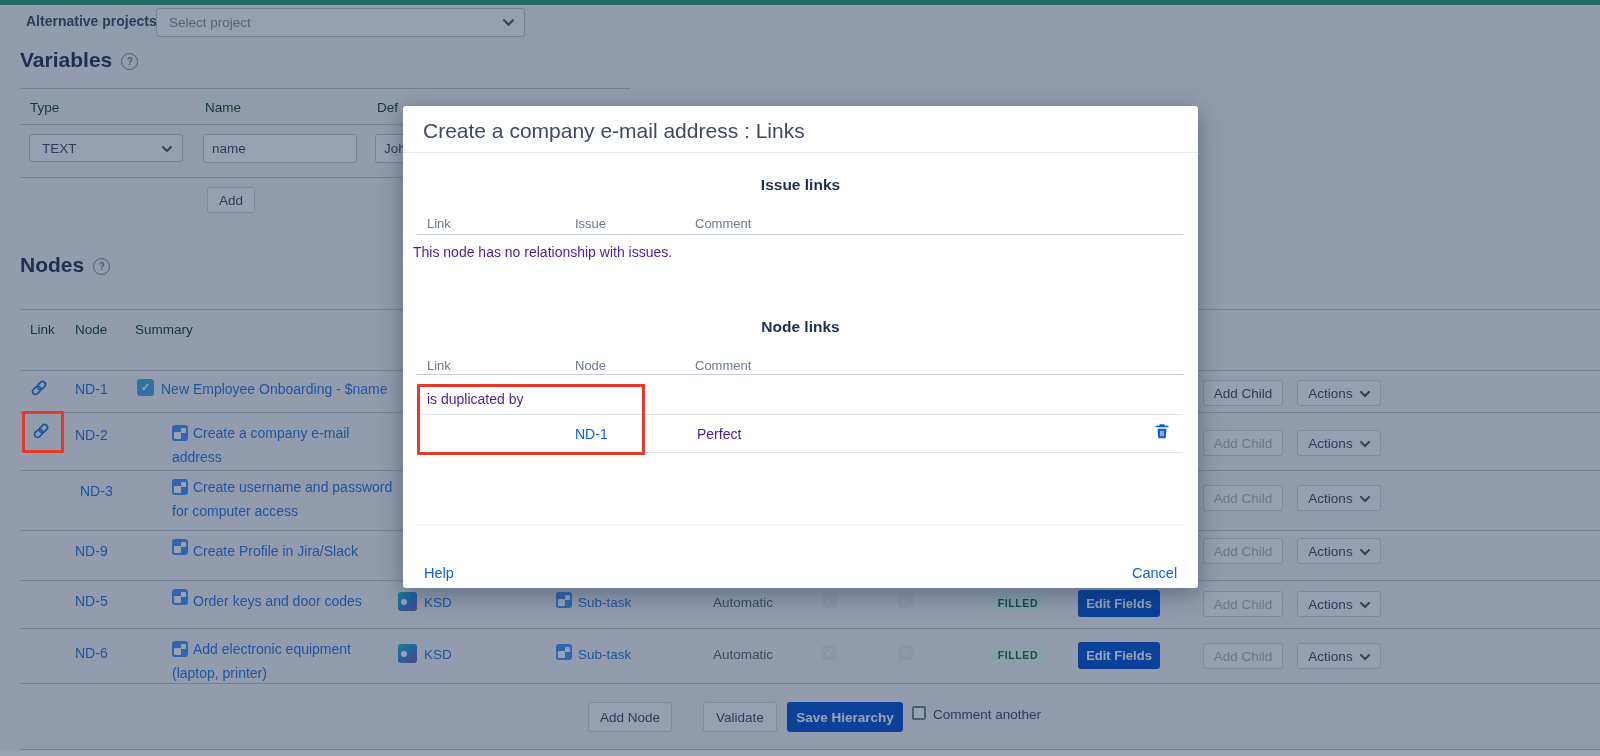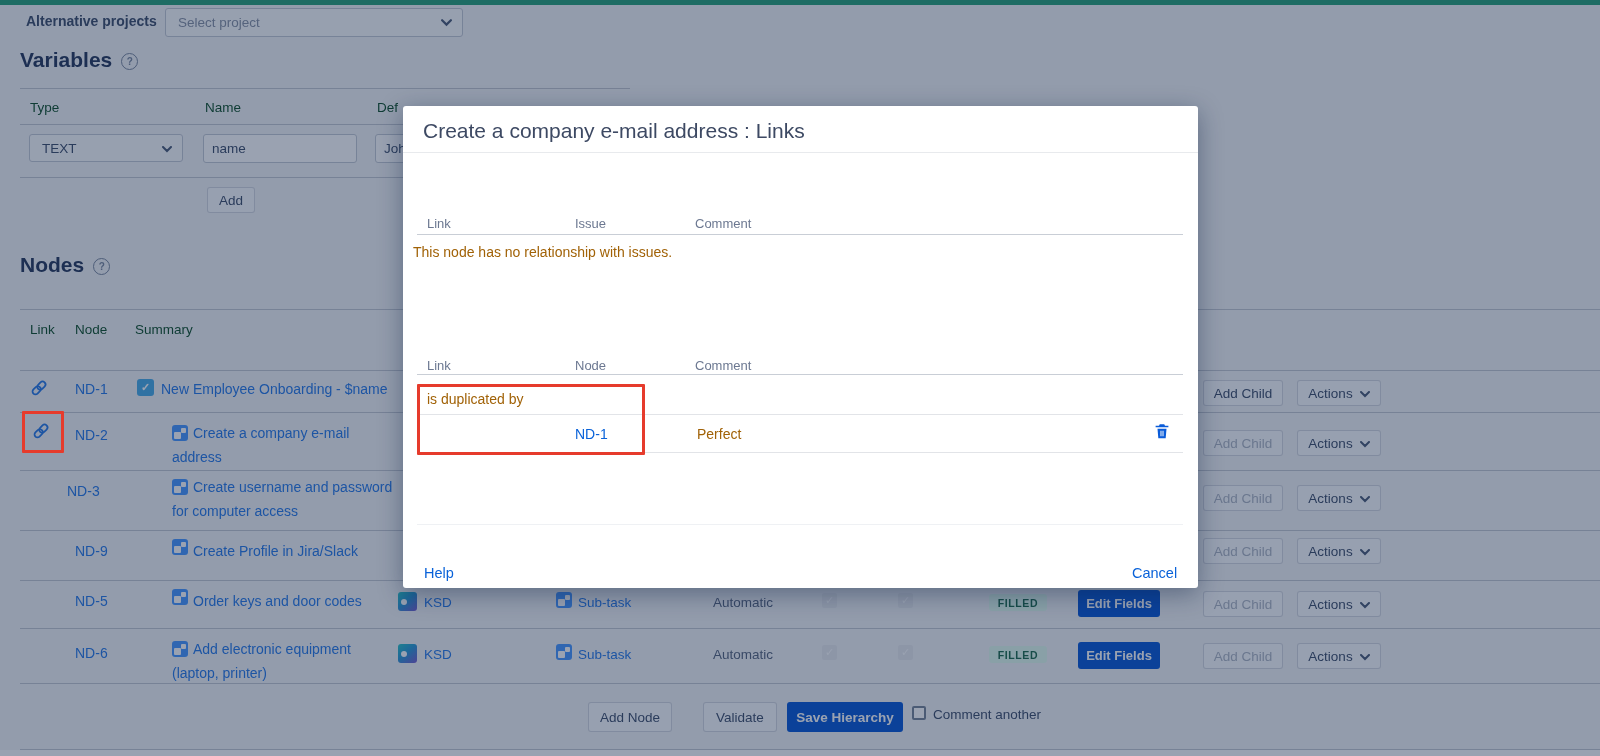--- a/index.html
+++ b/index.html
@@ -20,21 +20,21 @@
   #ln-r4{top:580px}
   #ln-r5{top:628px}
   #ln-r6{top:683px}
   #ln-bottom{top:749px}
   .bottom-strip{position:absolute;left:0;top:750px;width:1600px;height:6px;background:#FFFFFF}
 
   .field-label{position:absolute;left:26px;top:13px;font-size:14px;font-weight:700;color:#42526E}
   .select{position:absolute;background:#FAFBFC;border:1px solid #C4CAD4;border-radius:3px;
           display:flex;align-items:center;box-sizing:border-box;font-size:13.5px;color:#42526E;padding:0 10px 0 12px}
   .select .flex{flex:1}
-  #select-project{left:165px;top:8px;width:298px;height:29px;color:#8A94A6}
+  #select-project{left:156px;top:8px;width:369px;height:29px;color:#8A94A6}
   #select-type{left:29px;top:134px;width:154px;height:28px}
   .chev{color:#4E5E7A;flex:0 0 auto}
 
   .section-title{position:absolute;font-size:21px;font-weight:600;color:#2B3D5F;display:flex;align-items:center;gap:9px}
   #variables-title{left:20px;top:48px}
   #nodes-title{left:20px;top:253px}
   .q-icon{width:15px;height:15px;border:1.5px solid #7C8AA0;border-radius:50%;color:#7C8AA0;
           font-size:10px;font-weight:700;display:flex;align-items:center;justify-content:center;margin-top:3px}
 
   .th{position:absolute;font-size:13.5px;font-weight:400;color:#14532d}
@@ -48,21 +48,21 @@
 
   .btn{position:absolute;box-sizing:border-box;height:26px;background:#FAFBFD;border:1px solid rgba(120,130,150,.28);
        border-radius:3px;display:flex;align-items:center;justify-content:center;gap:7px;
        font-size:13.5px;color:#42526E;cursor:pointer}
   .btn.faded{color:#AEB6C4}
   .btn-primary{position:absolute;box-sizing:border-box;background:#0C5BD6;border:none;border-radius:3px;
        display:flex;align-items:center;justify-content:center;color:#FFFFFF;font-weight:700;font-size:13px;cursor:pointer}
   #btn-add{left:207px;top:187px;width:48px}
 
   .row-id{position:absolute;font-size:14px;color:#2B7CE8}
-  #nd1-id{left:75px;top:381px} #nd2-id{left:75px;top:427px} #nd3-id{left:67px;top:483px}
+  #nd1-id{left:75px;top:381px} #nd2-id{left:75px;top:427px} #nd3-id{left:80px;top:483px}
   #nd4-id{left:75px;top:543px} #nd5-id{left:75px;top:593px} #nd6-id{left:75px;top:645px}
 
   .chain{position:absolute;width:20px;height:20px}
   #chain-1{left:29px;top:378px} #chain-2{left:31px;top:421px}
 
   .task-icon{position:absolute;width:17px;height:17px;background:#4BADE8;border-radius:3px;
              display:flex;align-items:center;justify-content:center;color:#fff;font-size:11px;font-weight:700}
   #task-1{left:137px;top:379px}
   .subtask-icon{position:absolute;width:16px;height:16px;background:#4C9AFF;border-radius:3px}
   .subtask-icon i{position:absolute;left:2px;top:7px;width:7px;height:7px;background:#fff;border-radius:1px}
@@ -123,21 +123,21 @@
   .m-divider{position:absolute;left:0;top:46px;width:795px;height:1px;background:#E8EAED}
   .m-heading{position:absolute;left:0;width:795px;text-align:center;font-size:15.5px;font-weight:700;color:#1E2F52}
   #il-heading{top:70px} #nl-heading{top:212px}
   .m-th{position:absolute;font-size:13px;color:#6C7891}
   #il-th-link{left:24px;top:110px} #il-th-issue{left:172px;top:110px} #il-th-comment{left:292px;top:110px}
   #nl-th-link{left:24px;top:252px} #nl-th-node{left:172px;top:252px} #nl-th-comment{left:292px;top:252px}
   .m-underline{position:absolute;left:14px;width:766px;height:1px;background:#C9CED6}
   #il-underline{top:128px} #nl-underline{top:268px}
   .m-rowline{position:absolute;left:14px;width:766px;height:1px;background:#E2E4E8}
   #nl-r1-line{top:308px} #nl-r2-line{top:346px}
-  .m-text{position:absolute;font-size:14px;color:#a16207}
+  .m-text{position:absolute;font-size:14px;color:#4c1d95}
   #il-empty{left:10px;top:138px}
   #nl-linktype{left:24px;top:285px}
   #nl-node-link{position:absolute;left:172px;top:320px;font-size:14px;color:#0962D9;cursor:pointer}
   #nl-comment{left:294px;top:320px}
   .trash{position:absolute;left:750px;top:316px;width:18px;height:18px;cursor:pointer}
   .m-footer-divider{position:absolute;left:14px;top:418px;width:766px;height:1px;background:#EFF1F4}
   .m-link{position:absolute;top:459px;font-size:14.5px;color:#0962D9;cursor:pointer}
   #m-help{left:21px} #m-cancel{left:729px}
 
   
@@ -336,26 +336,28 @@
   <div id="create-another-label">Comment another</div>
   <div class="hline" id="ln-bottom"></div>
   <div class="bottom-strip"></div>
 
   <div class="blanket"></div>
 
   <div class="modal">
     <div class="m-title">Create a company e-mail address : Links</div>
     <div class="m-divider"></div>
 
+    <div class="m-heading" id="il-heading">Issue links</div>
     <div class="m-th" id="il-th-link">Link</div>
     <div class="m-th" id="il-th-issue">Issue</div>
     <div class="m-th" id="il-th-comment">Comment</div>
     <div class="m-underline" id="il-underline"></div>
     <div class="m-text" id="il-empty">This node has no relationship with issues.</div>
 
+    <div class="m-heading" id="nl-heading">Node links</div>
     <div class="m-th" id="nl-th-link">Link</div>
     <div class="m-th" id="nl-th-node">Node</div>
     <div class="m-th" id="nl-th-comment">Comment</div>
     <div class="m-underline" id="nl-underline"></div>
 
     <div class="m-text" id="nl-linktype">is duplicated by</div>
     <div class="m-rowline" id="nl-r1-line"></div>
     <div id="nl-node-link">ND-1</div>
     <div class="m-text" id="nl-comment">Perfect</div>
     <svg class="trash" viewBox="0 0 24 24">

